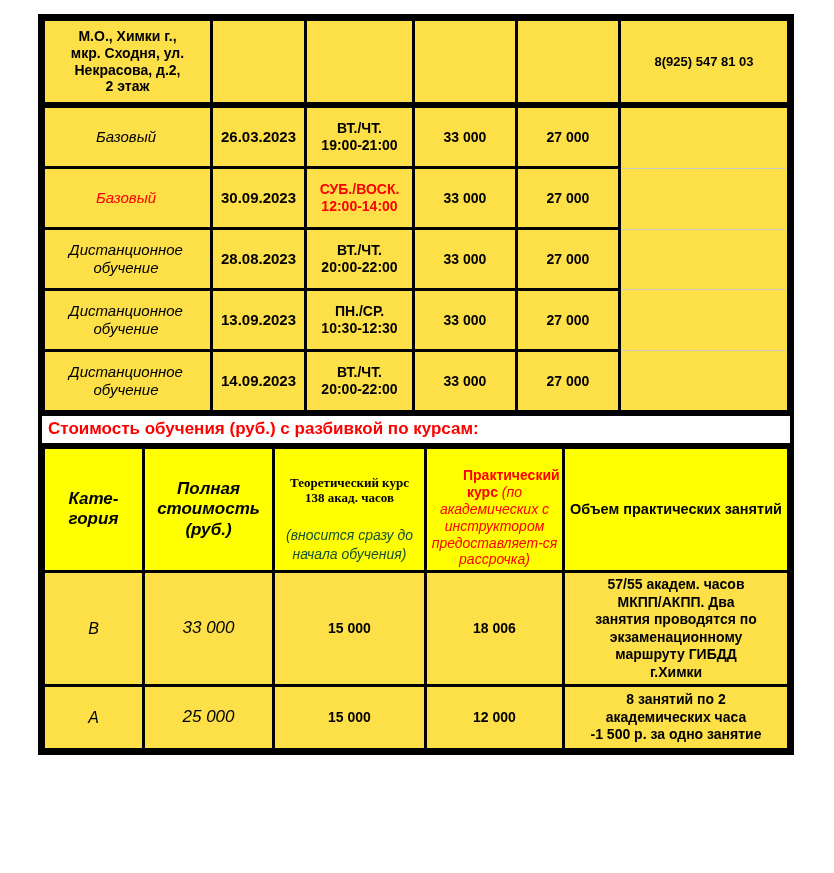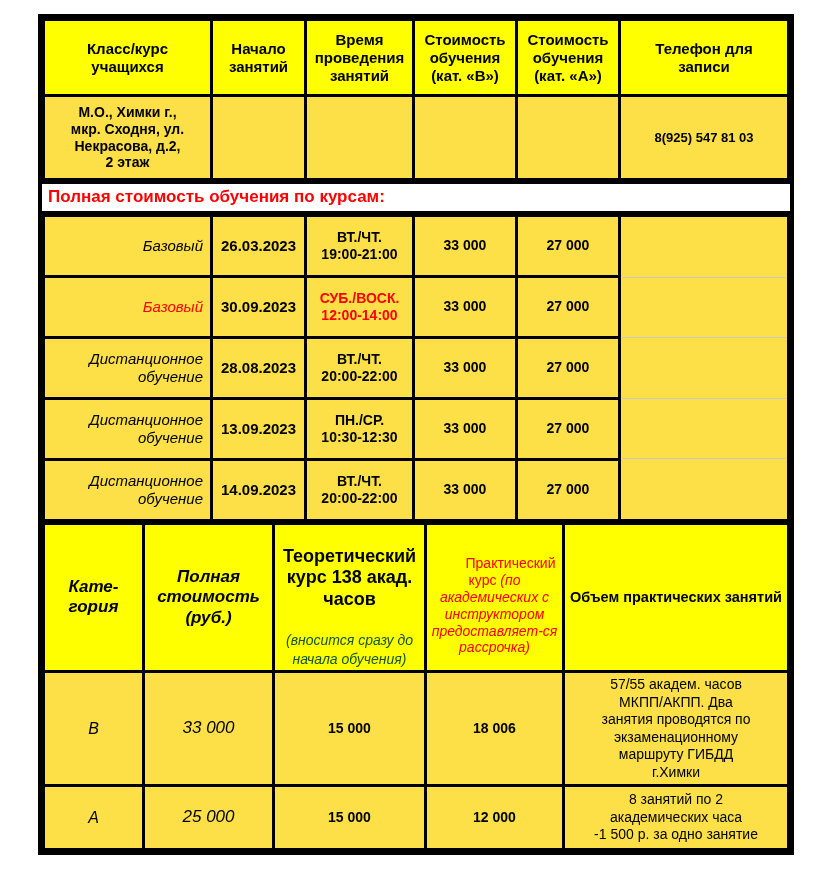--- a/index.html
+++ b/index.html
@@ -44,92 +44,74 @@
     border-bottom: 3px solid #000;
     background: #ffffff;
     color: #ff0000;
     font-weight: bold;
     font-size: 17px;
     text-align: left;
     padding: 3px 6px 4px 6px;
     line-height: 1.15;
   }
   .t-courses tr { height: 61px; }
-  .c-name { font-style: italic; font-size: 15px; text-align: right; padding-right: 7px; font-weight: normal; }
+  .c-name { font-style: italic; font-size: 15px; padding-right: 7px; font-weight: normal; }
   .c-date { font-weight: bold; font-size: 15px; }
   .c-sched { font-weight: bold; font-size: 14px; }
   .c-price { font-weight: bold; font-size: 14px; }
   .red { color: #ff0000; }
   .merged { position: relative; padding: 0; }
   .merged .gl { position: absolute; left: 1px; right: 1px; height: 1px; background: #c9c9c9; }
   
   .t2-head td { background: #ffff00; height: 114px; }
   .h-cat, .h-full { font-weight: bold; font-style: italic; font-size: 17px; }
-  .t2-title { font-weight: bold; font-size: 18px; display: block; }
+  .t2-title { font-weight: bold; font-size: 13px; display: block; font-family: Liberation Serif, serif; }
   .t2-note { font-style: italic; font-size: 14px; }
   .note-dark { color: #14532d; }
   .practice-cell { font-size: 14px; }
-  .practice-cell .p-title { font-weight: normal; color: #ff0000; margin-left: 32px; }
+  .practice-cell .p-title { font-weight: bold; color: #ff0000; margin-left: 32px; }
   .practice-cell .p-note { font-style: italic; color: #ff0000; }
   .h-vol { font-weight: bold; font-size: 14.5px; }
   .t2-rowB { height: 114px; }
   .t2-rowA { height: 64px; }
   .v-cat { font-style: italic; font-size: 16px; }
   .v-full { font-style: italic; font-size: 17px; }
   .v-num { font-weight: bold; font-size: 14px; }
-  .v-vol { font-weight: normal; font-size: 14px; line-height: 1.25; }
+  .v-vol { font-weight: bold; font-size: 14px; line-height: 1.25; }
 </style>
 </head>
 <body>
 
 <div class="sheet">
   <div class="tablewrap">
 
     <table>
       <colgroup>
         <col style="width:168px">
           <col style="width:94px">
           <col style="width:108px">
         <col style="width:103px">
           <col style="width:103px">
           <col>
       </colgroup>
       <tbody>
-          <tr class="t1-head">
-        <td>Класс/курс
-учащихся</td>
-        <td>Начало
-занятий</td>
-        <td>Время
-проведения
-занятий</td>
-        <td>Стоимость
-обучения
-(кат. «В»)</td>
-        <td>Стоимость
-обучения
-(кат. «А»)</td>
-        <td>Телефон для
-записи</td>
-      </tr>
       <tr class="t1-addr">
         <td>М.О., Химки г.,
 мкр. Сходня, ул.
 Некрасова, д.2,
 2 этаж</td>
         <td></td>
         <td></td>
         <td></td>
         <td></td>
         <td class="phone">8(925) 547 81 03</td>
       </tr>
     </tbody>
       </table>
 
-    <div class="banner">Полная стоимость обучения по курсам:</div>
 
     <table class="t-courses">
       <colgroup>
         <col style="width:168px">
           <col style="width:94px">
           <col style="width:108px">
         <col style="width:103px">
           <col style="width:103px">
           <col>
       </colgroup>
@@ -176,20 +158,21 @@
         <td class="c-name">Дистанционное обучение</td>
         <td class="c-date">14.09.2023</td>
         <td class="c-sched">ВТ./ЧТ.
 20:00-22:00</td>
         <td class="c-price">33 000</td>
         <td class="c-price">27 000</td>
       </tr>
     </tbody>
       </table>
 
+    <div class="banner">Стоимость обучения (руб.) с разбивкой по курсам:</div>
 
     <table>
       <colgroup>
         <col style="width:100px">
           <col style="width:130px">
           <col style="width:152px">
         <col style="width:138px">
           <col>
       </colgroup>
       <tbody>

